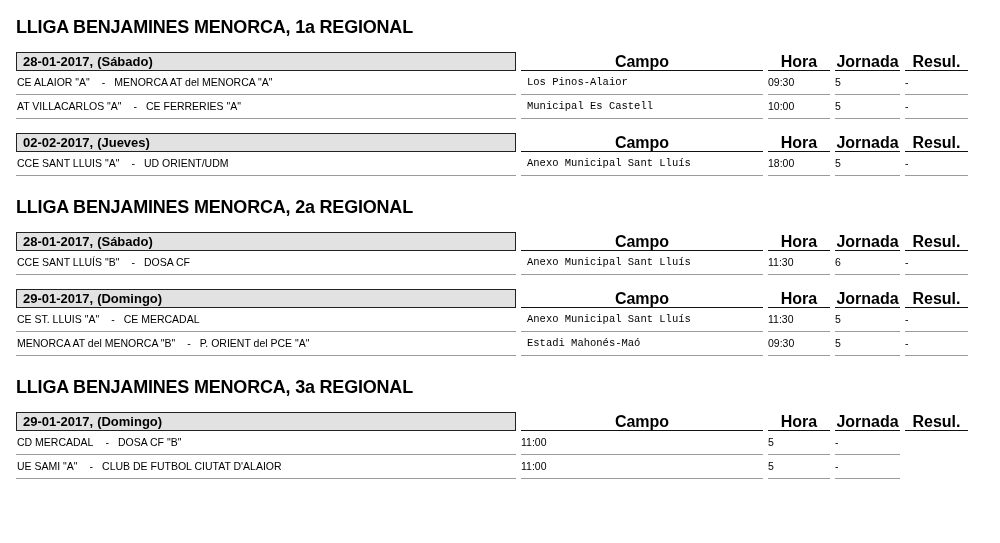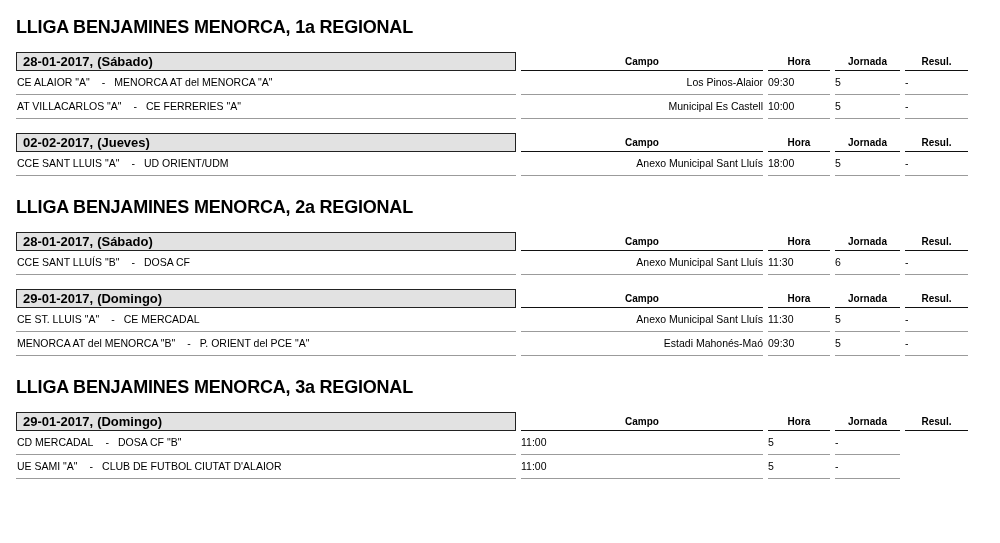--- a/index.html
+++ b/index.html
@@ -58,21 +58,21 @@
     line-height: 14px;
     padding: 2px 0 2px 6px;
     box-sizing: border-box;
     height: 19px;
     white-space: nowrap;
     overflow: hidden;
   }
   .date-badge .dow { padding-left: 4px; }
 
   .col-head {
-    font-size: 10px;
+    font-size: 16px;
     font-weight: bold;
     text-align: center;
     align-self: end;
     border-bottom: 1.5px solid #111111;
     padding-bottom: 2px;
     line-height: 13px;
     height: 19px;
     box-sizing: border-box;
     display: flex;
     align-items: flex-end;
@@ -93,21 +93,21 @@
     border-bottom: 1.2px solid #9b9b9b;
     height: 24px;
     box-sizing: border-box;
     font-size: 10.5px;
     line-height: 22px;
     white-space: nowrap;
     overflow: hidden;
   }
   .cell-match { text-align: left; padding-left: 1px; }
   .cell-match .sep { padding: 0 9px 0 12px; }
-  .cell-venue { text-align: right; padding-left: 6px; }
+  .cell-venue { text-align: left; padding-left: 6px; font-family: Liberation Mono, monospace; }
   .cell-hora, .cell-jornada, .cell-resul { text-align: left; }
 
   .sec-gap { height: 20px; }
 </style>
 </head>
 <body>
 
 <div class="page">
   <div id="sections-root">
       <div class="section">

